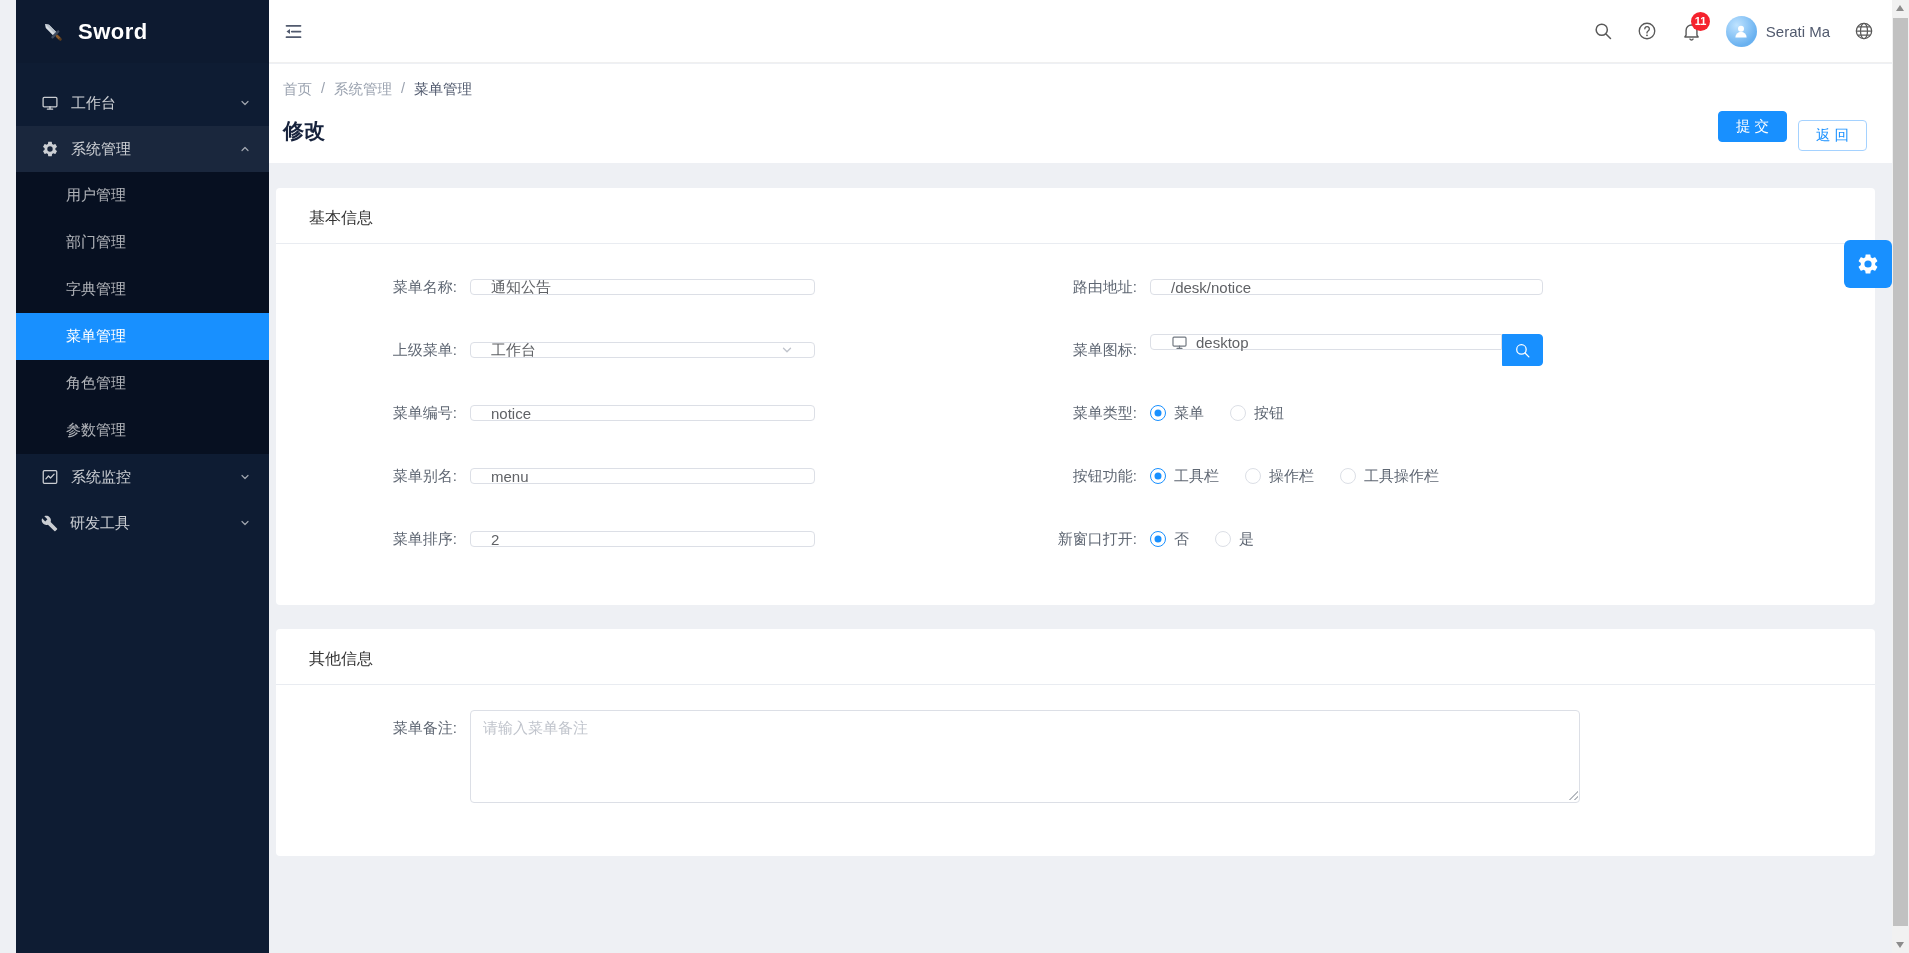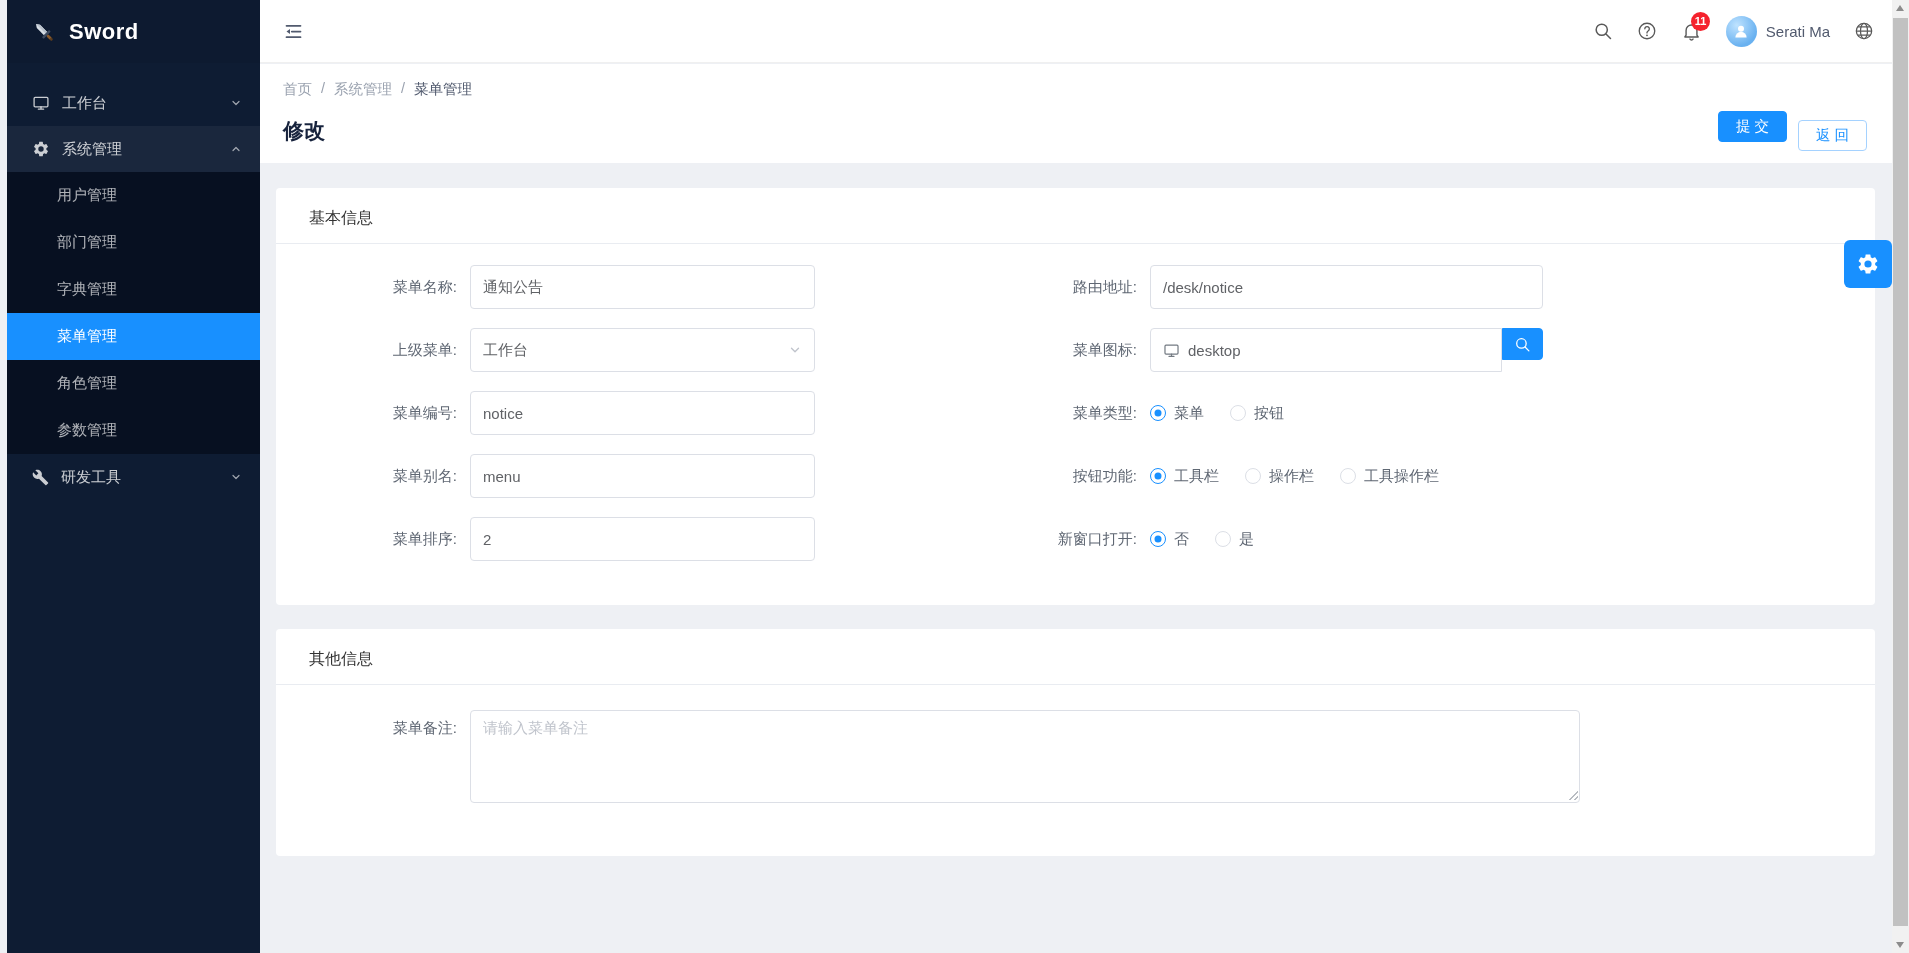--- a/index.html
+++ b/index.html
@@ -4,21 +4,21 @@
 <style>
   * { box-sizing: border-box; margin: 0; padding: 0; }
   html,body { width:1909px; height:953px; overflow:hidden; }
   body {
     font-family: "Liberation Sans", "DejaVu Sans", sans-serif;
     background:#eef0f4; color:#515a6e; font-size:15px;
   }
   svg.ic { display:inline-block; vertical-align:middle; }
 
   
-  .sidebar { position:absolute; left:7px; top:0; width:253px; height:953px; background:#0e1c33; z-index:5; }
+  .sidebar { position:absolute; left:16px; top:0; width:253px; height:953px; background:#0e1c33; z-index:5; }
   .logo { height:63px; display:flex; align-items:center; padding-left:24px; gap:12px; background:#0d1a30; }
   .logo-text { color:#fff; font-size:22px; font-weight:bold; letter-spacing:.5px; }
   .menu { padding-top:17px; }
   .menu-item { position:relative; height:46px; display:flex; align-items:center; padding:0 18px 0 25px; gap:12px;
                color:rgba(255,255,255,.78); cursor:pointer; font-size:15px; }
   .menu-item .mi { color:rgba(255,255,255,.78); }
   .menu-item .chev { margin-left:auto; color:rgba(255,255,255,.6); }
   .menu-item.expanded { background:rgba(255,255,255,.05); }
   .submenu { background:#071021; }
   .submenu-item { height:47px; display:flex; align-items:center; padding-left:50px;
@@ -56,22 +56,22 @@
   .card { position:absolute; left:23px; width:1599px; background:#fff; border-radius:4px; }
   .card1 { top:25px; height:417px; }
   .card2 { top:466px; height:227px; }
   .card-title { padding:20px 0 0 33px; font-size:16px; color:#333; }
   .card-divider { position:absolute; left:0; right:0; top:55px; border-bottom:1px solid #e9ecf1; }
 
   .field { position:absolute; display:flex; align-items:center; height:32px; }
   .col-l { left:6px; } .col-r { left:686px; }
   .r1 { top:83px; } .r2 { top:146px; } .r3 { top:209px; } .r4 { top:272px; } .r5 { top:335px; }
   .f-label { width:188px; text-align:right; padding-right:13px; color:#5f6773; font-size:15px; white-space:nowrap; }
-  .inp, .sel { height:44px; border:1px solid #dcdfe6; border-radius:4px; background:#fff; color:#606266;
-               font-size:15px; font-family:inherit; padding:0 12px; }
+  .inp, .sel { height:16px; border:1px solid #dcdfe6; border-radius:4px; background:#fff; color:#606266;
+               font-size:15px; font-family:inherit; padding:0 20px; }
   .w-l { width:345px; } .w-r { width:393px; }
   .sel { display:flex; align-items:center; }
   .sel .sel-chev { margin-left:auto; color:#c0c4cc; }
   .icon-input { display:flex; }
   .icon-input .inp { width:352px; border-radius:4px 0 0 4px; display:flex; align-items:center; gap:8px; color:#606266; }
   .icon-input .inp .fld-ic { color:#737a82; }
   .search-btn { width:41px; height:32px; background:#1890ff; border:1px solid #1890ff; border-radius:0 4px 4px 0;
                 color:#fff; cursor:pointer; display:flex; align-items:center; justify-content:center; }
 
   .radio-group { display:flex; align-items:center; gap:26px; }
@@ -203,20 +203,29 @@
         </div>
         <div class="submenu-item active">
           <span>菜单管理</span>
         </div>
         <div class="submenu-item">
           <span>角色管理</span>
         </div>
         <div class="submenu-item">
           <span>参数管理</span>
         </div>
+      </div>
+      <div class="menu-item">
+        <svg class="ic mi" width="18" height="18">
+            <use href="#sym-chart"></use>
+          </svg>
+        <span>系统监控</span>
+        <svg class="ic chev" width="12" height="12">
+            <use href="#sym-chev-down"></use>
+          </svg>
       </div>
       <div class="menu-item">
         <svg class="ic mi" width="17" height="17">
             <use href="#sym-wrench"></use>
           </svg>
         <span>研发工具</span>
         <svg class="ic chev" width="12" height="12">
             <use href="#sym-chev-down"></use>
           </svg>
       </div>

